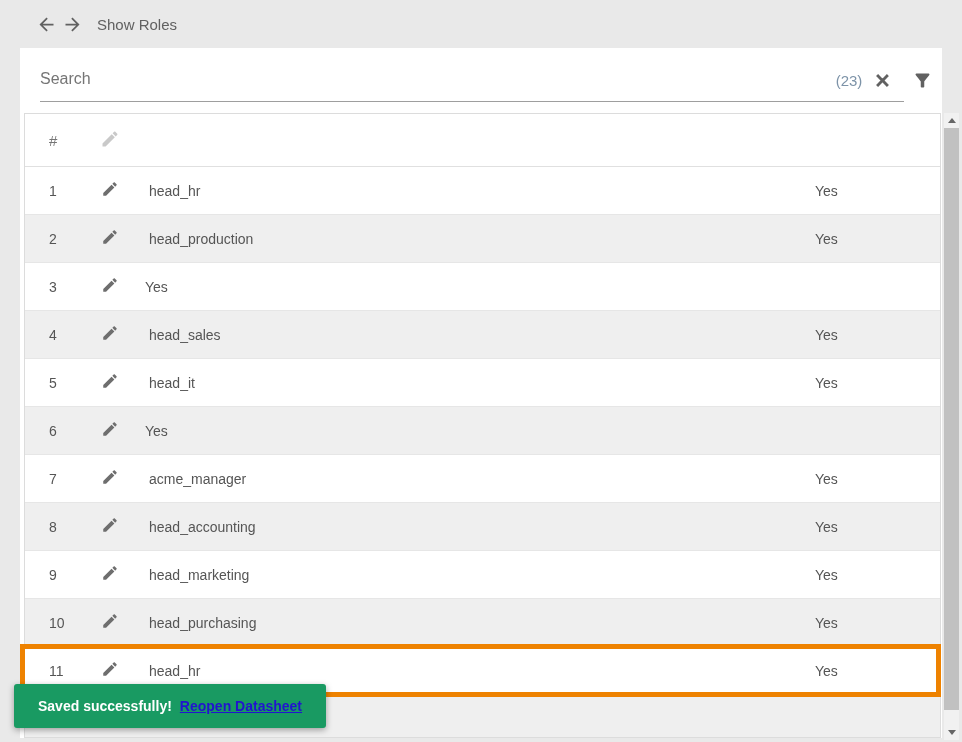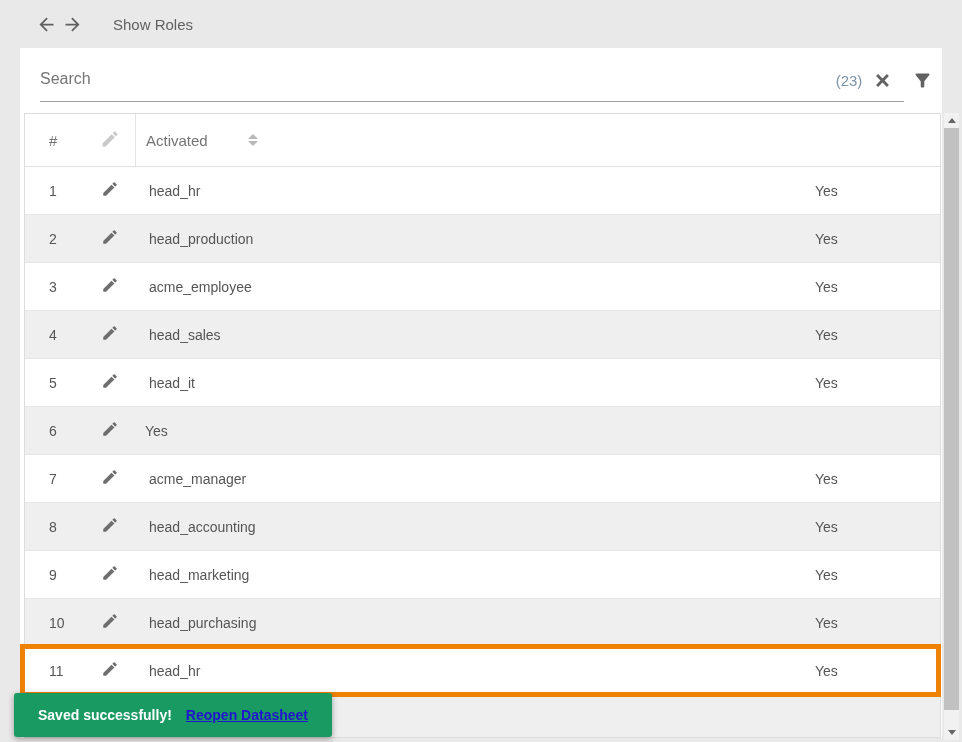--- a/index.html
+++ b/index.html
@@ -12,21 +12,21 @@
     color: #555;
   }
 
   
   .topbar {
     position: absolute; left:0; top:0; width:962px; height:48px;
     display:flex; align-items:center; padding-left:33px;
   }
   .nav-btn { width:26px; height:22px; display:flex; align-items:center; justify-content:center; cursor:pointer; }
   .nav-btn svg { width:21px; height:21px; fill:#616161; }
-  .topbar-title { margin-left:28px; font-size:15px; color:#616161; }
+  .topbar-title { margin-left:12px; font-size:15px; color:#616161; }
 
   
   .panel {
     position:absolute; left:20px; top:48px; width:922px; height:690px;
     background:#ffffff;
   }
 
   
   .search-input {
     position:absolute; left:20px; top:14px; width:864px; height:40px;
@@ -77,22 +77,22 @@
   
   .highlight-box {
     position:absolute; left:20px; top:644px; width:921px; height:53px;
     border:5px solid #ee8200; pointer-events:none; z-index:5;
   }
 
   
   .toast {
     position:absolute; left:14px; top:684px; height:44px; z-index:10;
     background:#199a62; border-radius:3px; box-shadow:0 2px 6px rgba(0,0,0,0.35);
-    display:flex; align-items:center; padding:0 24px; gap:6px;
-    font-size:14px; font-weight:bold; color:#ffffff; white-space:nowrap;margin-top:9px;
+    display:flex; align-items:center; padding:0 24px; 
+    font-size:14px; font-weight:bold; color:#ffffff; white-space:nowrap;
   }
   .toast a { color:#2213cf; text-decoration:underline; cursor:pointer; }
 
   
   .scrollbar {
     position:absolute; left:924px; top:65px; width:15px; height:627px;
     background:#f1f1f1; z-index:4;
   }
   .sb-btn { position:absolute; left:0; width:15px; height:15px; display:flex; align-items:center; justify-content:center; cursor:pointer; }
   .sb-btn.up { top:0; } .sb-btn.down { bottom:0; }
@@ -136,27 +136,20 @@
   <div class="table">
     <div class="thead">
       <div class="th col-idx">#</div>
       <div class="th col-edit pencil-light">
         <span>
           <svg width="20" height="20" viewBox="0 0 24 24">
               <path d="M3 17.25V21h3.75L17.81 9.94l-3.75-3.75L3 17.25zM20.71 7.04c.39-.39.39-1.02 0-1.41l-2.34-2.34c-.39-.39-1.02-.39-1.41 0l-1.83 1.83 3.75 3.75 1.83-1.83z"></path>
             </svg>
         </span>
       </div>
-      <div class="th col-act">
-        <span>Activated</span>
-        <span class="sort-icon">
-            <i class="up"></i>
-            <i class="down"></i>
-          </span>
-      </div>
     </div>
     <div id="tbody">
         <div class="row">
     <div class="cell col-idx">1</div>
     <div class="cell col-edit">
       <span class="edit-btn pencil-dark">
         <span>
           <svg width="18" height="18" viewBox="0 0 24 24">
                   <path d="M3 17.25V21h3.75L17.81 9.94l-3.75-3.75L3 17.25zM20.71 7.04c.39-.39.39-1.02 0-1.41l-2.34-2.34c-.39-.39-1.02-.39-1.41 0l-1.83 1.83 3.75 3.75 1.83-1.83z"></path>
                 </svg>
@@ -184,21 +177,20 @@
     <div class="cell col-idx">3</div>
     <div class="cell col-edit">
       <span class="edit-btn pencil-dark">
         <span>
           <svg width="18" height="18" viewBox="0 0 24 24">
                   <path d="M3 17.25V21h3.75L17.81 9.94l-3.75-3.75L3 17.25zM20.71 7.04c.39-.39.39-1.02 0-1.41l-2.34-2.34c-.39-.39-1.02-.39-1.41 0l-1.83 1.83 3.75 3.75 1.83-1.83z"></path>
                 </svg>
         </span>
       </span>
     </div>
-    <div class="cell col-name">acme_employee</div>
     <div class="cell col-act">Yes</div>
   </div>
         <div class="row alt">
     <div class="cell col-idx">4</div>
     <div class="cell col-edit">
       <span class="edit-btn pencil-dark">
         <span>
           <svg width="18" height="18" viewBox="0 0 24 24">
                   <path d="M3 17.25V21h3.75L17.81 9.94l-3.75-3.75L3 17.25zM20.71 7.04c.39-.39.39-1.02 0-1.41l-2.34-2.34c-.39-.39-1.02-.39-1.41 0l-1.83 1.83 3.75 3.75 1.83-1.83z"></path>
                 </svg>

